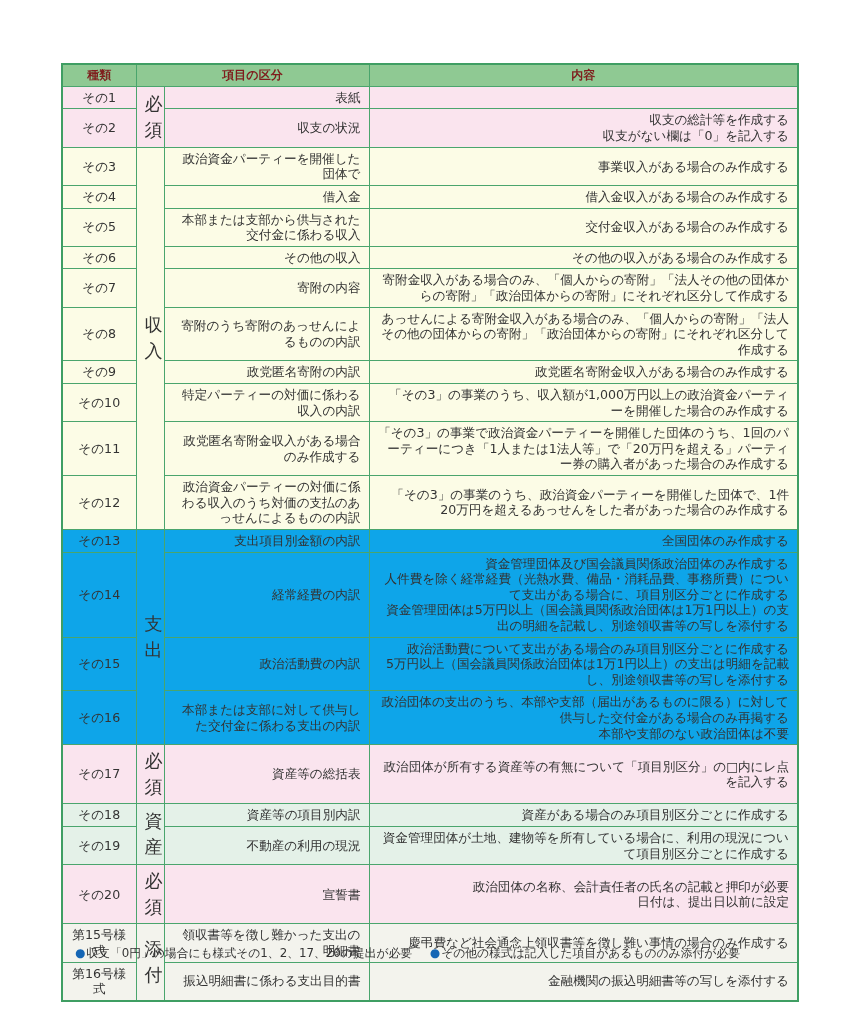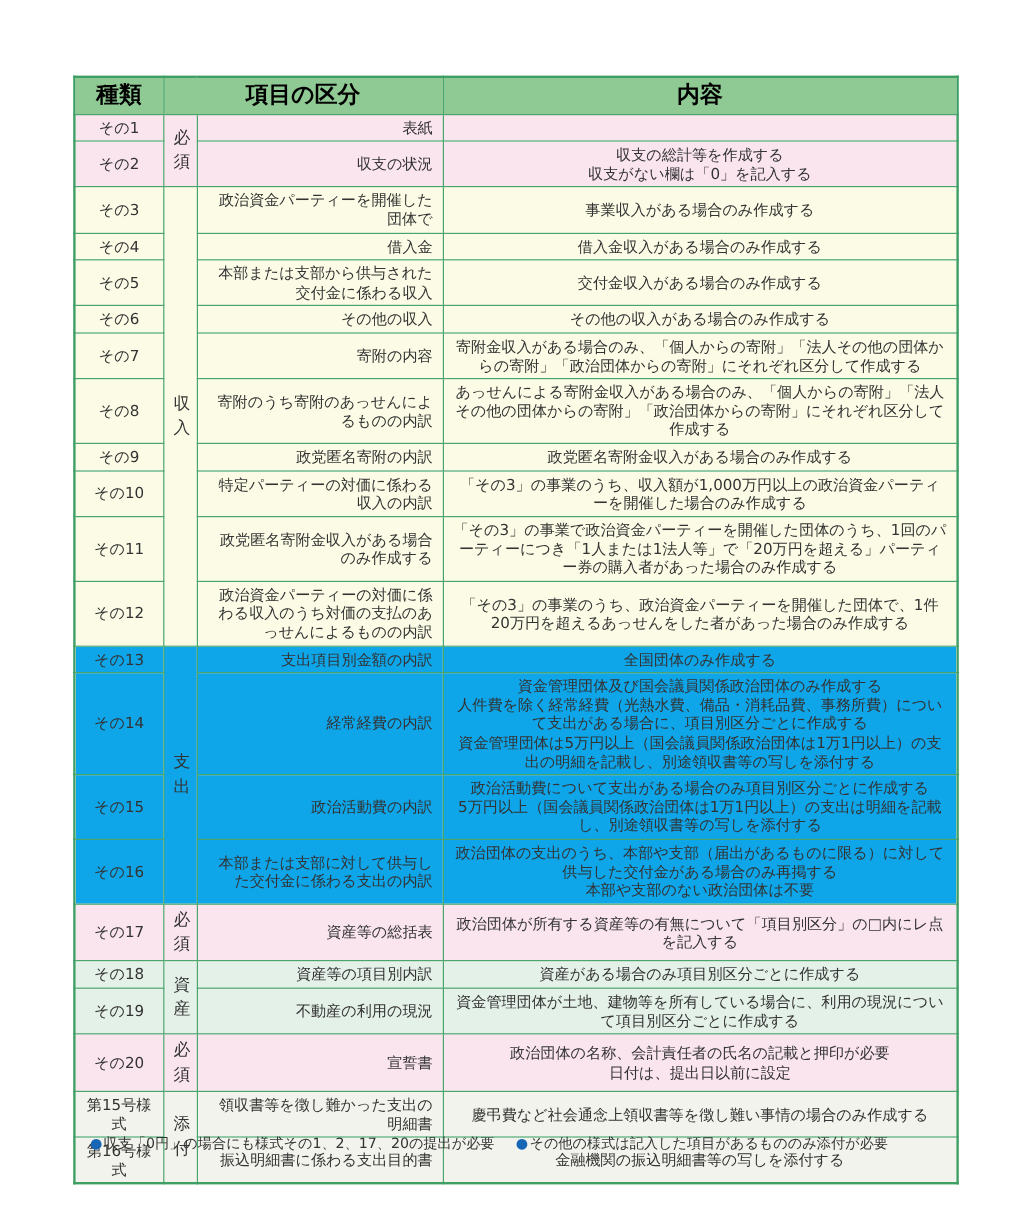--- a/index.html
+++ b/index.html
@@ -17,32 +17,32 @@
     font-size:12.6px;line-height:1.24;
     border:2px solid #3f9e63;
   }
   table.forms th,table.forms td{
     border:1px solid #4aa56d;
     padding:3px 8px;
     vertical-align:middle;
     overflow:hidden;
   }
   thead th{
-    background:#8fc993;color:#000000;
+    background:#8fc993;color:#7f1d1d;
     font-weight:700;text-align:center;
-    padding:5px 4px;font-size:19px;
+    padding:5px 4px;font-size:12px;
     border-bottom:2px solid #3f9e63;
   }
   .c-type{width:74px;text-align:center;padding:3px 2px;}
   .c-cat{
     width:28px;text-align:center;padding:2px 1px;
-    word-break:break-all;line-height:1.45;font-size:14px;
+    word-break:break-all;line-height:1.45;font-size:18px;
   }
   .c-item{width:205px;text-align:right;}
-  .c-content{width:429px;text-align:center;white-space:pre-line;}
+  .c-content{width:429px;text-align:right;white-space:pre-line;}
 
   tr.g-pink  td{background:#fae4ee;}
   tr.g-cream td{background:#fcfce6;}
   tr.g-blue  td{background:#0ea5e9;}
   tr.g-green td{background:#e4f1e8;}
   tr.g-gray  td{background:#f3f3ed;}
 
   .notes{
     position:absolute;left:61px;top:946px;width:612px;
     text-align:right;font-size:11.8px;color:#333;

